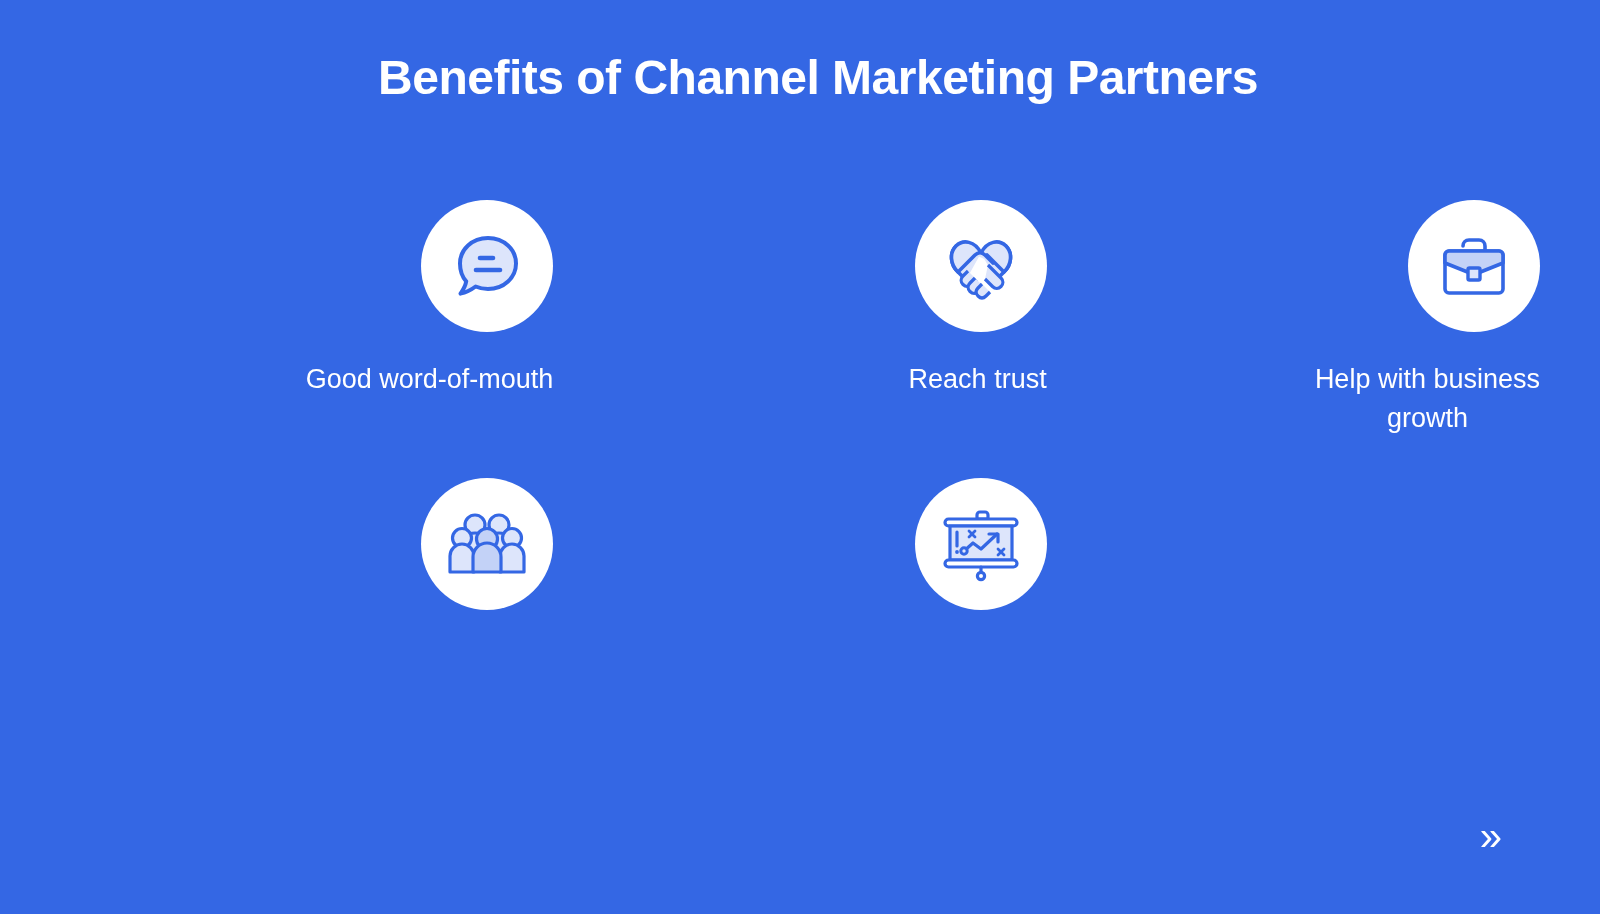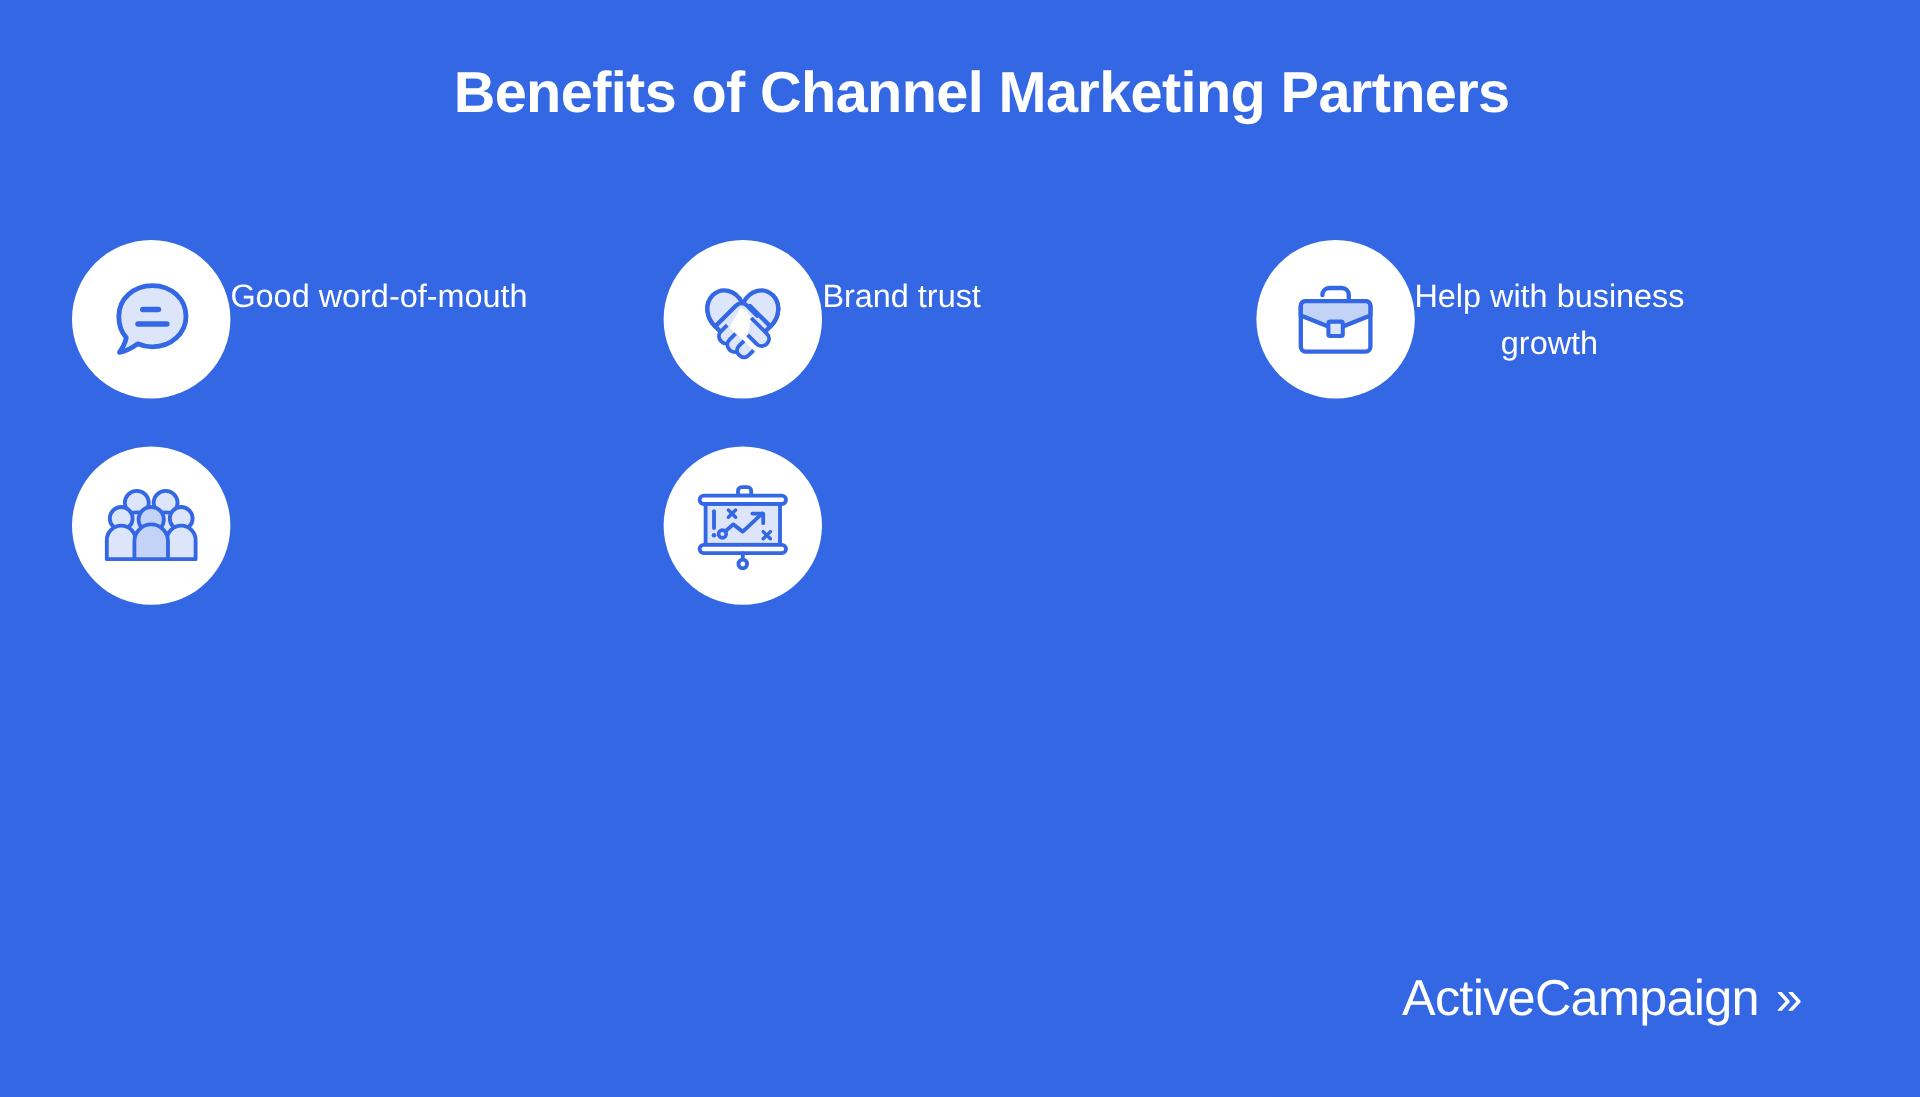--- a/index.html
+++ b/index.html
@@ -29,22 +29,22 @@
     position:absolute;
     top:200px; left:60px;
     width:1480px;
     display:grid;
     grid-template-columns:repeat(3, 1fr);
     grid-template-rows:auto auto;
     row-gap:40px;
   }
   .benefit-cell {
     display:flex;
-    flex-direction:row;
-    align-items:flex-start;
+    flex-direction:column;
+    align-items:flex-end;
   }
   .icon-badge {
     width:132px; height:132px;
     border-radius:50%;
     background:#ffffff;
     display:flex;
     align-items:center;
     justify-content:center;
     flex:none;
   }
@@ -109,21 +109,21 @@
             <path d="M40 24 C46 12 58 10 65 17 C72 24 70.5 36 63 43 L55 51" fill="#dde5fb" stroke="#3467e4" stroke-width="3.6" stroke-linecap="round" stroke-linejoin="round"></path>
             <path d="M15 17 C8 24 9.5 36 17 43 C22 38 29 31 34 26 C37 23 41 23 44 26 L52 34" fill="#dde5fb" stroke="#3467e4" stroke-width="3.6" stroke-linecap="round" stroke-linejoin="round"></path>
             <path d="M65 17 C72 24 70.5 36 63 43 C58 38 51 31 46 26" fill="#dde5fb" stroke="#3467e4" stroke-width="3.6" stroke-linecap="round" stroke-linejoin="round"></path>
             <path d="M27 42 L22 47 C19.5 49.5 19.5 53 22 55.5 C24.5 58 28 58 30.5 55.5 L35.5 50.5" fill="#dde5fb" stroke="#3467e4" stroke-width="3.2" stroke-linejoin="round"></path>
             <path d="M34 49 L29 54 C26.5 56.5 26.5 60 29 62.5 C31.5 65 35 65 37.5 62.5 L42.5 57.5" fill="#dde5fb" stroke="#3467e4" stroke-width="3.2" stroke-linejoin="round"></path>
             <path d="M41 55 L37 59 C34.5 61.5 34.5 64.5 37 67 C39.5 69.5 42.5 69.5 45 67 L49 63" fill="#dde5fb" stroke="#3467e4" stroke-width="3.2" stroke-linejoin="round"></path>
             <path d="M47 36 L60 49 C62.5 51.5 62.5 55 60 57.5 C57.5 60 54 60 51.5 57.5 L44 50" fill="#dde5fb" stroke="#3467e4" stroke-width="3.2" stroke-linejoin="round"></path>
           </svg>
         </span>
       </div>
-      <div class="benefit-label">Brand trust</div>
+      <div class="benefit-label">Reach trust</div>
     </div>
 
 
     <div class="benefit-cell">
       <div class="icon-badge">
         <span>
           <svg width="80" height="72" viewBox="0 0 80 72" fill="none">
             <path d="M29 16 C29 12.5 31.5 10 35 10 L45 10 C48.5 10 51 12.5 51 16 L51 20" stroke="#3467e4" stroke-width="3.6" stroke-linecap="round" fill="none"></path>
             <rect x="11" y="21" width="58" height="42" rx="4" stroke="#3467e4" stroke-width="3.6" fill="#ffffff"></rect>
             <path d="M11 25 C11 22.8 12.8 21 15 21 L65 21 C67.2 21 69 22.8 69 25 L69 33 L44 43 L36 43 L11 33 Z" fill="#c3d2f7" stroke="#3467e4" stroke-width="3.6" stroke-linejoin="round"></path>
@@ -176,17 +176,16 @@
               <line x1="64" y1="43" x2="58" y2="49"></line>
             </g>
           </svg>
         </span>
       </div>
     </div>
 
   </div>
 
   <div id="brand-logo">
-    <span class="brand-name">ActiveCampaign</span>
     <span class="brand-chevron">»</span>
   </div>
 
 </div>
 
 </body></html>

